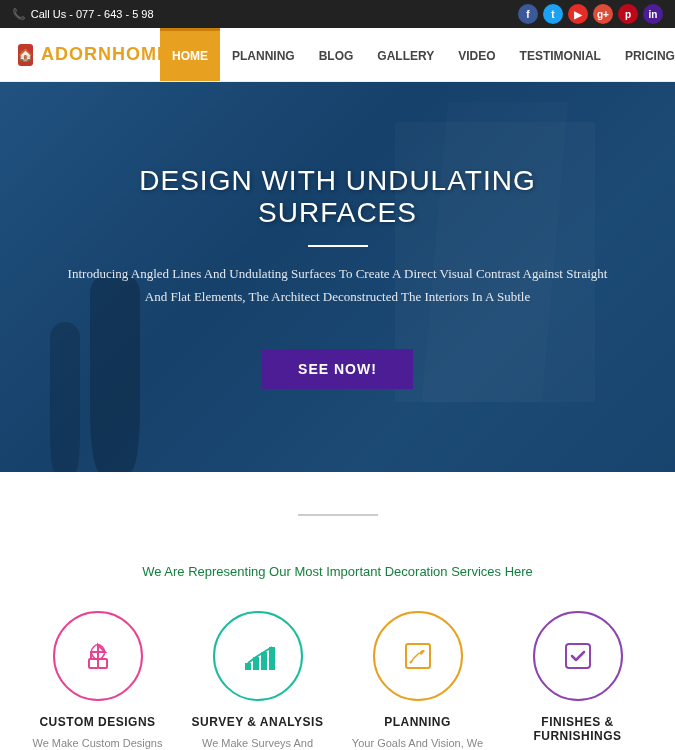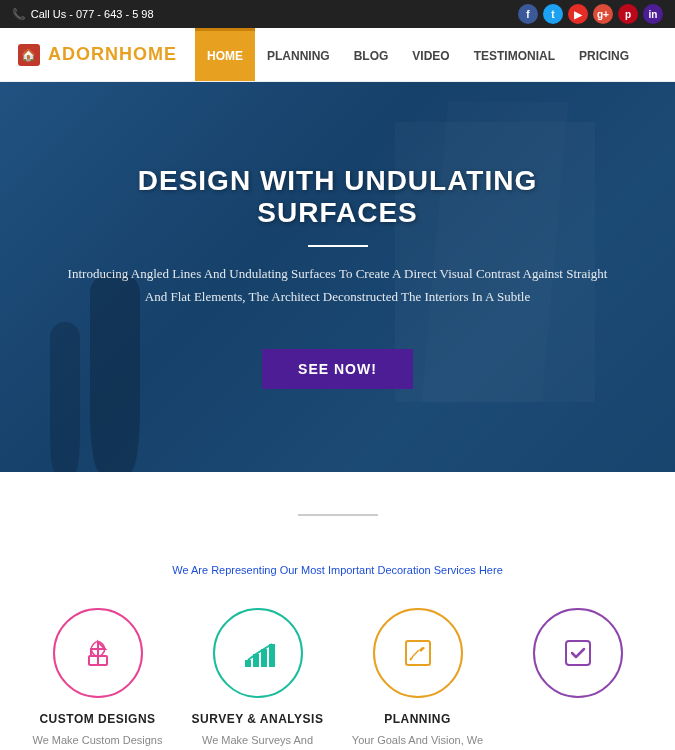--- a/index.html
+++ b/index.html
@@ -127,21 +127,21 @@
     }
     .hero-content {
       position: relative;
       z-index: 2;
       text-align: center;
       max-width: 580px;
       padding: 0 20px;
     }
     .hero-title {
       font-size: 28px;
-      font-weight: 700;
+      font-weight: 400;
       color: #fff;
       letter-spacing: 1px;
       margin-bottom: 16px;
       text-shadow: 1px 1px 4px rgba(0,0,0,0.4);
     }
     .hero-divider {
       width: 60px; height: 2px;
       background: #fff;
       margin: 0 auto 16px;
     }
@@ -178,22 +178,22 @@
       letter-spacing: 1px;
       text-transform: uppercase;
       margin-bottom: 14px;
     }
     .services-divider {
       width: 80px; height: 2px;
       background: #ccc;
       margin: 0 auto 14px;
     }
     .services-subtitle {
-      font-size: 11px;
-      color: #1d4ed8;
+      font-size: 13px;
+      color: #15803d;
       margin-bottom: 32px;
       margin-top: 48px;
     }
     .services-grid {
       display: flex;
       justify-content: center;
       gap: 20px;
       flex-wrap: wrap;
     }
     .service-card {
@@ -251,20 +251,21 @@
   <div class="logo">
     <div class="logo-icon">🏠</div>
     <div class="logo-text">
       <span>ADORN</span><span style="color:#e8a020">HOME</span>
     </div>
   </div>
   <nav class="nav">
     <a class="nav-item active">HOME</a>
     <a class="nav-item">PLANNING</a>
     <a class="nav-item">BLOG</a>
+    <a class="nav-item">GALLERY</a>
     <a class="nav-item">VIDEO</a>
     <a class="nav-item">TESTIMONIAL</a>
     <a class="nav-item">PRICING</a>
 
   </nav>
 </div>
 
 <section class="hero">
   <div class="hero-bg"></div>
   <div class="hero-shape1"></div>
@@ -327,17 +328,18 @@
       <div class="service-card-desc">Your Goals And Vision, We Draw</div>
     </div>
 
     <div class="service-card purple">
       <div class="service-icon-circle">
         <svg width="38" height="38" viewBox="0 0 38 38" fill="none" xmlns="http://www.w3.org/2000/svg">
           <rect x="7" y="7" width="24" height="24" rx="3" fill="none" stroke="#8e44ad" stroke-width="2"></rect>
           <polyline points="13,19 17,23 25,15" stroke="#8e44ad" stroke-width="2.5" fill="none" stroke-linecap="round" stroke-linejoin="round"></polyline>
         </svg>
       </div>
+      <div class="service-card-title">FINISHES &amp; FURNISHINGS</div>
 
     </div>
 
   </div>
 </section>
 
 </body></html>

